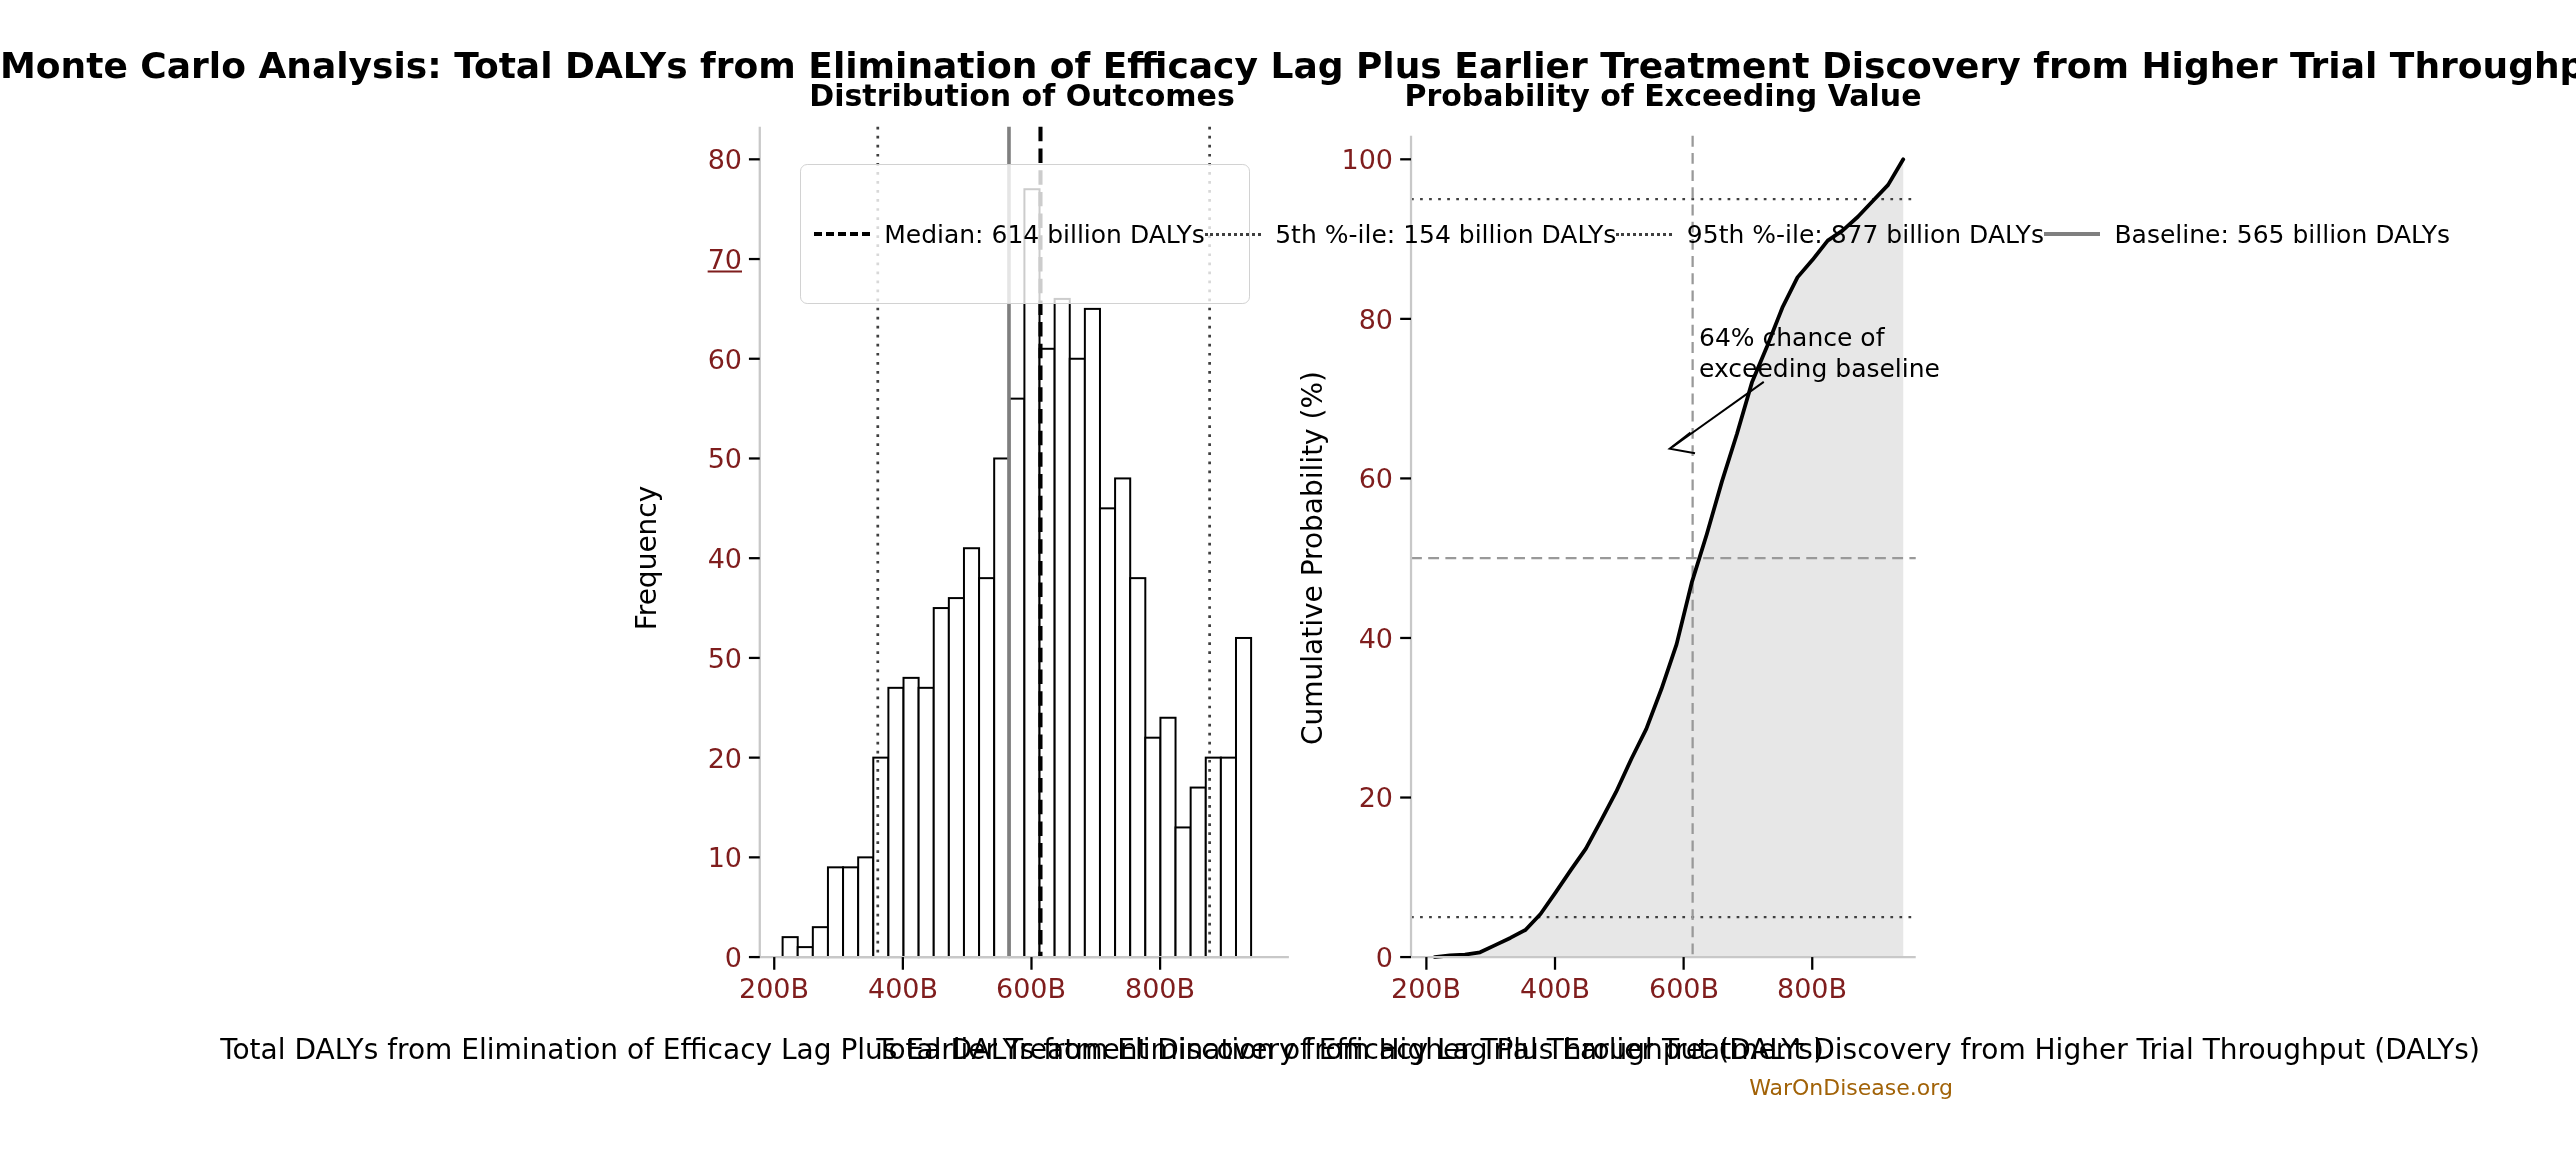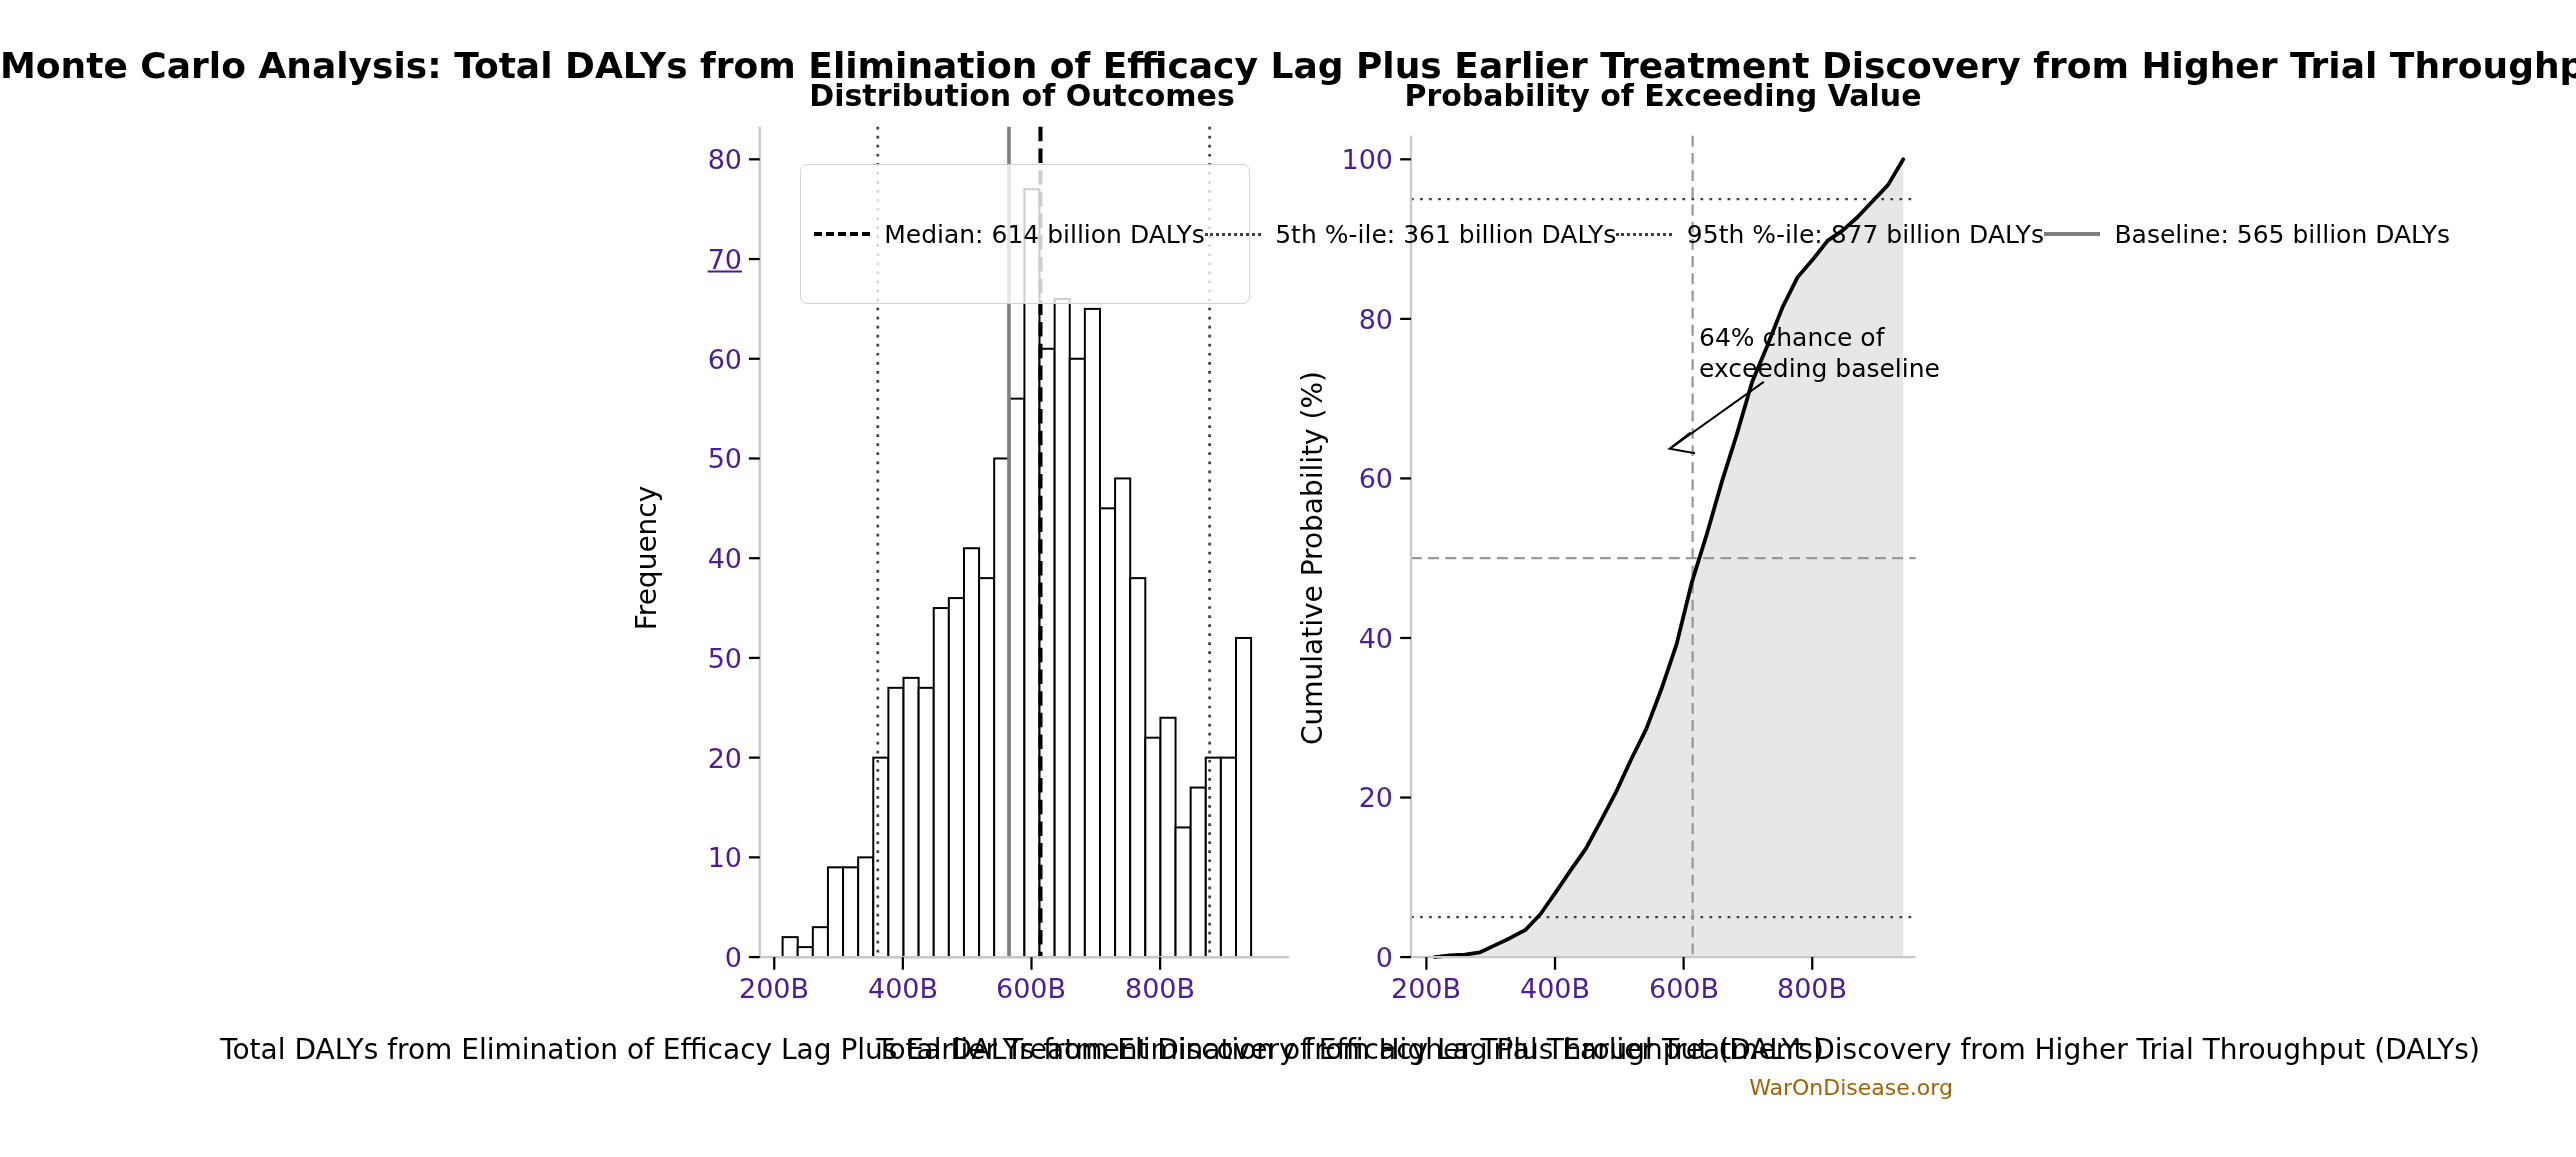--- a/index.html
+++ b/index.html
@@ -12,21 +12,21 @@
   #main-title{top:45px;left:0;width:2576px;text-align:center;font-size:36px;font-weight:bold;}
   .subplot-title{font-size:30px;font-weight:bold;transform:translateX(-50%);}
   #left-title{left:1022px;top:78px;}
   #right-title{left:1663px;top:78px;}
   .xlabel{font-size:28px;top:1033px;transform:translateX(-50%);}
   #left-xlabel{left:1022px;}
   #right-xlabel{left:1678px;}
   .ylabel{font-size:28px;transform:translate(-50%,-50%) rotate(-90deg);}
   #left-ylabel{left:646px;top:558px;}
   #right-ylabel{left:1312px;top:558px;}
-  .tick-label{position:absolute;font-size:27px;color:#4c1d95;z-index:2;}
+  .tick-label{position:absolute;font-size:27px;color:#7f1d1d;z-index:2;}
   .ytick{transform:translate(-100%,-50%);}
   .xtick{transform:translate(-50%,0);}
   #watermark{left:1851px;top:1075px;transform:translateX(-50%);font-size:22px;color:#a16207;text-align:right;}
   #legend{
     position:absolute;left:800px;top:164px;width:450px;height:140px;z-index:3;
     background:rgba(255,255,255,0.8);border:1.8px solid #d2d2d2;border-radius:7.2px;
     box-sizing:border-box;display:flex;flex-direction:row;justify-content:space-around;
     padding:5.4px 12.7px;
   }
   .legend-row{display:flex;align-items:center;}
@@ -123,21 +123,21 @@
   <div class="txt ylabel" id="left-ylabel">Frequency</div>
   <div class="txt ylabel" id="right-ylabel">Cumulative Probability (%)</div>
 
   <div id="legend">
     <div class="legend-row">
       <div class="legend-sample ls-median"></div>
       <div class="legend-label">Median: 614 billion DALYs</div>
     </div>
     <div class="legend-row">
       <div class="legend-sample ls-dot"></div>
-      <div class="legend-label">5th %-ile: 361 billion DALYs</div>
+      <div class="legend-label">5th %-ile: 154 billion DALYs</div>
     </div>
     <div class="legend-row">
       <div class="legend-sample ls-dot"></div>
       <div class="legend-label">95th %-ile: 877 billion DALYs</div>
     </div>
     <div class="legend-row">
       <div class="legend-sample ls-solid"></div>
       <div class="legend-label">Baseline: 565 billion DALYs</div>
     </div>
   </div>

